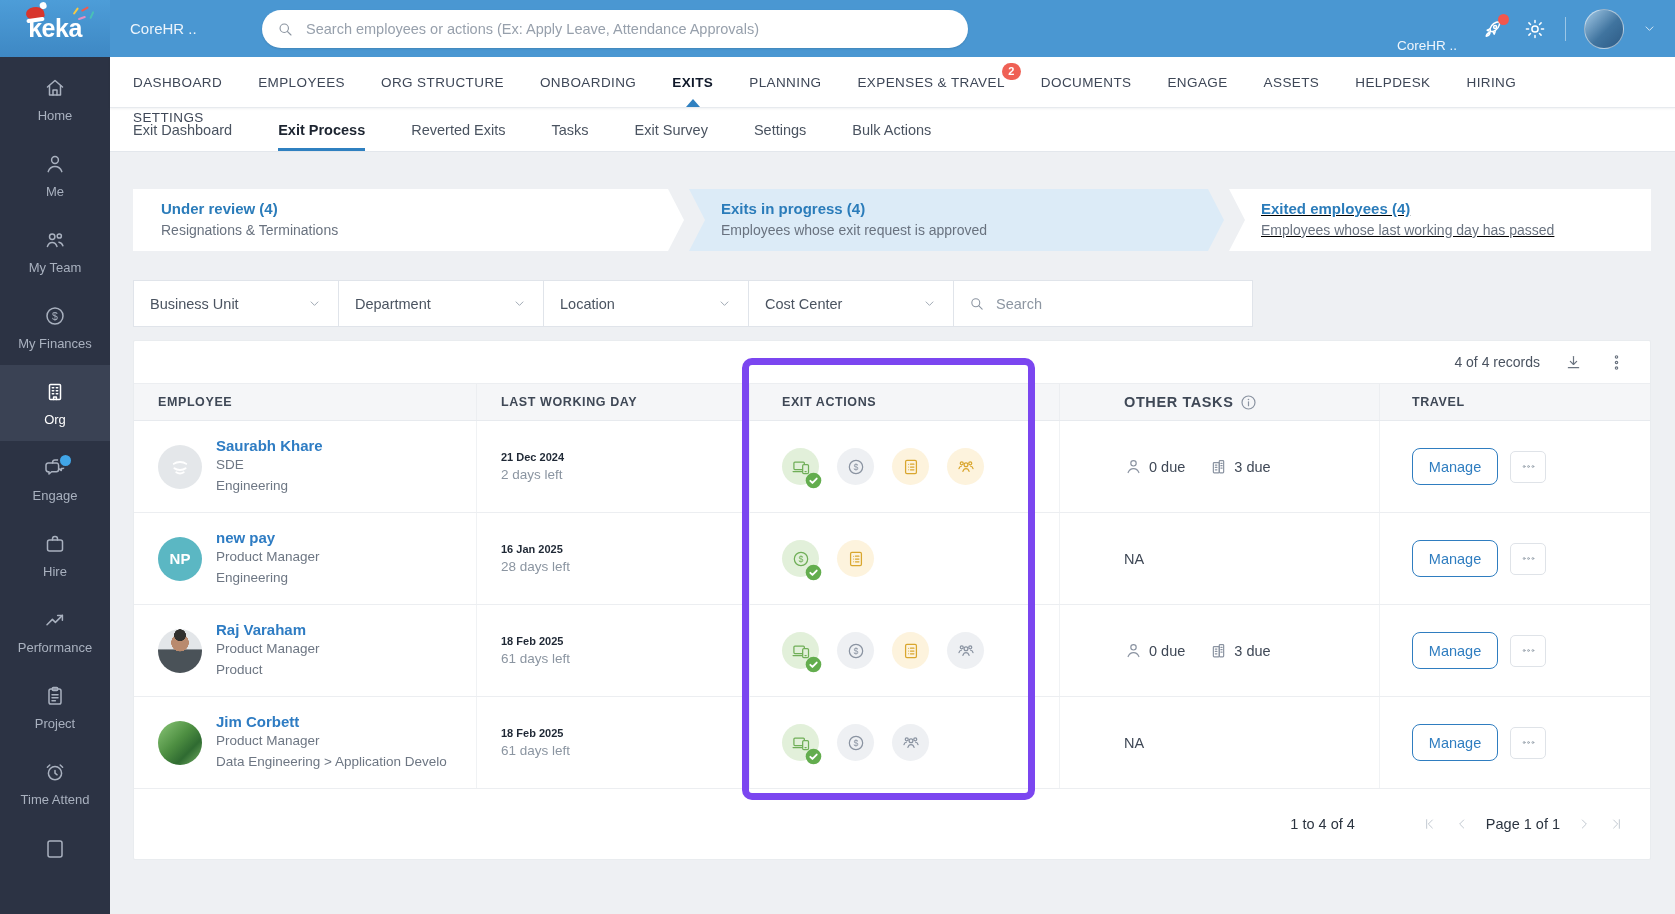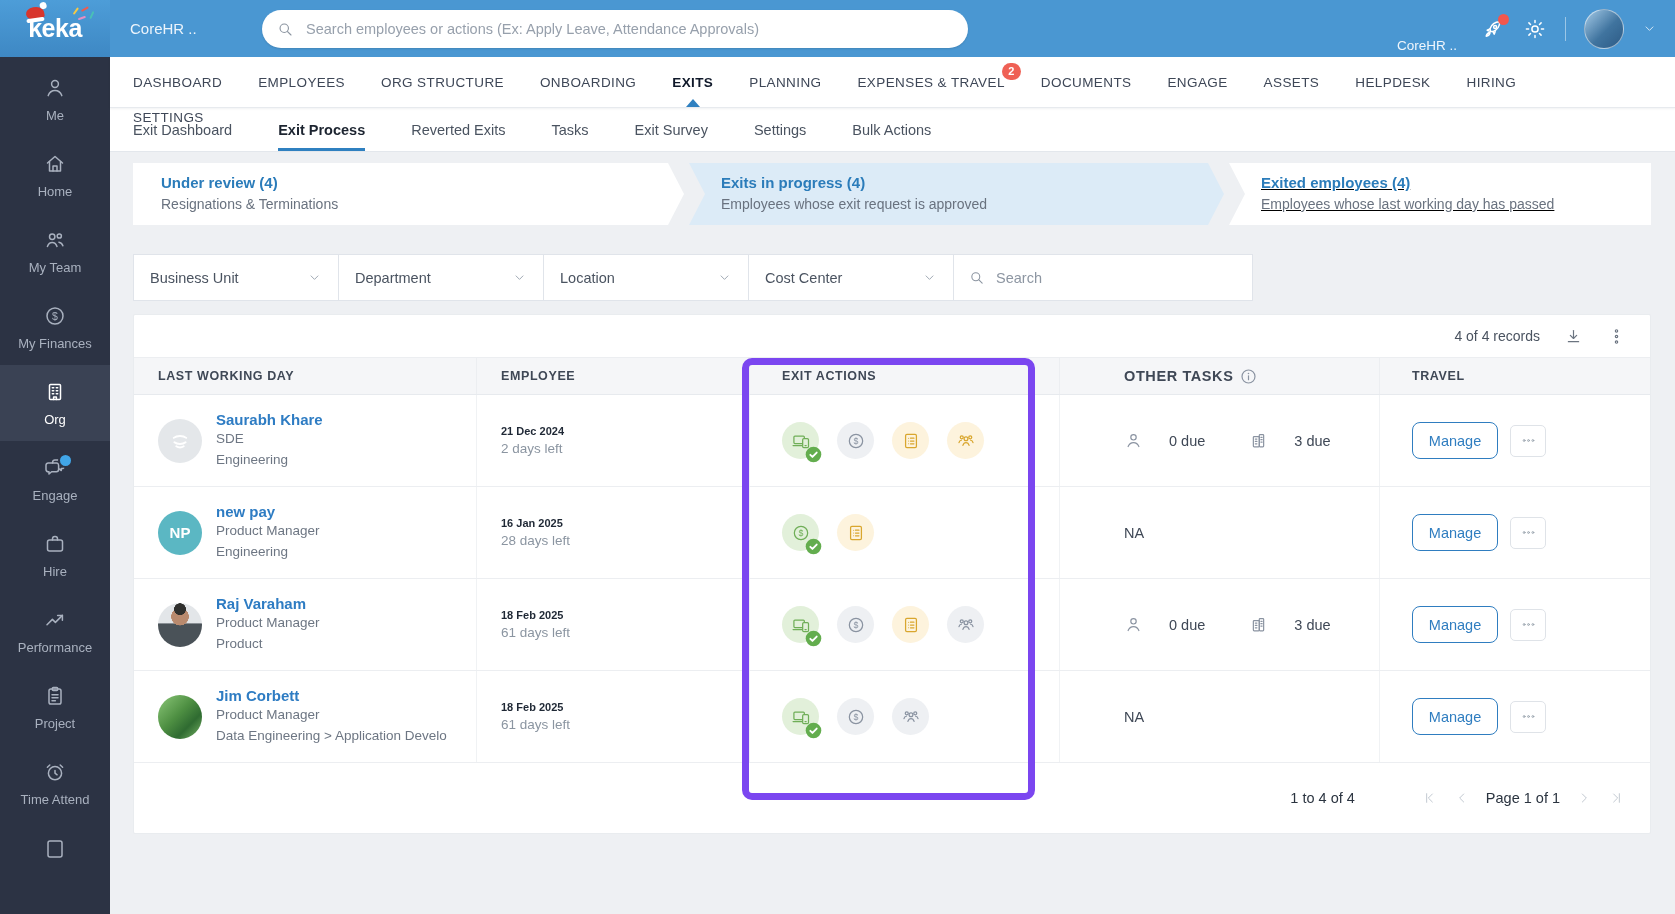--- a/index.html
+++ b/index.html
@@ -49,21 +49,21 @@
   .nav-item{font-size:13.5px;letter-spacing:.4px;color:#3e4757;font-weight:500;height:100%;display:flex;align-items:center;position:relative;white-space:nowrap;cursor:pointer;}
   .nav-item.active{color:#10192a;font-weight:700;}
   .nav-item .tri{position:absolute;bottom:0;left:50%;transform:translateX(-50%);width:0;height:0;border-left:7px solid transparent;border-right:7px solid transparent;border-bottom:8px solid #2f80c0;}
   .nav-badge{position:absolute;top:6px;right:-16px;background:#ef6155;color:#fff;font-size:11px;font-weight:700;padding:1px 6px;border-radius:9px;line-height:1.4;}
   .nav-overflow{position:absolute;left:23px;top:53px;z-index:6;color:#3e4757;font-size:13.5px;letter-spacing:.4px;font-weight:500;cursor:pointer;}
   .subtabs{height:43px;background:#fff;display:flex;align-items:center;padding-left:23px;gap:46px;border-bottom:1px solid #e3e7ec;position:relative;z-index:4;}
   .subtab{font-size:14.5px;color:#4a5360;height:100%;display:flex;align-items:center;position:relative;white-space:nowrap;cursor:pointer;}
   .subtab.active{color:#1c2430;font-weight:700;}
   .subtab.active::after{content:"";position:absolute;bottom:0;left:0;right:0;height:3px;background:#2f80c0;}
 
-  .content{flex:1;padding:11px 24px 0 23px;}
+  .content{flex:1;padding:37px 24px 0 23px;}
 
   
   .status-cards{display:flex;gap:5px;height:62px;margin-bottom:29px;}
   .sc{background:#fff;padding:11px 0 0 28px;box-sizing:border-box;cursor:pointer;}
   .sc.c1{flex:0 0 551px;clip-path:polygon(0 0,calc(100% - 16px) 0,100% 50%,calc(100% - 16px) 100%,0 100%);}
   .sc.c2{flex:0 0 535px;clip-path:polygon(0 0,calc(100% - 16px) 0,100% 50%,calc(100% - 16px) 100%,0 100%,16px 50%);padding-left:32px;}
   .sc.c3{flex:1;clip-path:polygon(0 0,100% 0,100% 100%,0 100%,16px 50%);padding-left:32px;text-decoration:underline;}
   .sc.selected{background:#dcebf7;}
   .sc .sc-title{color:#2b7cba;font-size:15px;font-weight:600;margin-bottom:5px;}
   .sc .sc-desc{color:#69727f;font-size:14px;}
@@ -108,21 +108,21 @@
   .lwd-date{color:#1f2835;font-size:11px;font-weight:600;}
   .lwd-days{color:#8b95a1;font-size:13.5px;}
   .c-exit{padding-left:32px;gap:18px;}
   .chip{width:37px;height:37px;border-radius:50%;display:flex;align-items:center;justify-content:center;position:relative;cursor:pointer;flex:0 0 37px;}
   .chip .ic{width:20px;height:20px;}
   .chip.green{background:#e2f0da;color:#6fae57;--chipbg:#e2f0da;}
   .chip.gray{background:#eef0f3;color:#8a93a1;--chipbg:#eef0f3;}
   .chip.amber{background:#fdf3dd;color:#d9a62e;--chipbg:#fdf3dd;}
   .chip .done-badge{position:absolute;right:-3px;bottom:-4px;width:17px;height:17px;}
   .chip .done-badge .ic{width:17px;height:17px;}
-  .c-other{padding-left:64px;gap:26px;color:#3f4856;font-size:14.5px;}
+  .c-other{padding-left:64px;gap:6px;color:#3f4856;font-size:14.5px;}
   .c-other .ic{width:19px;height:19px;color:#8a93a1;}
   .c-other .gap2{margin-left:18px;}
   .c-actions{padding-left:32px;gap:12px;}
   .manage-btn{height:37px;width:86px;border:1px solid #2f7dc0;color:#2f7dc0;background:#fff;border-radius:8px;font-size:14.5px;cursor:pointer;font-family:"Liberation Sans",sans-serif;}
   .kebab-btn{height:30px;width:34px;border:1px solid #dfe3e8;border-radius:5px;background:#fff;display:flex;align-items:center;justify-content:center;color:#9aa3ae;cursor:pointer;}
   .kebab-btn .ic{width:15px;height:15px;}
   .pagination{height:70px;display:flex;align-items:center;justify-content:flex-end;gap:16px;padding-right:26px;color:#2b3440;font-size:14.5px;}
   .pagination .range{margin-right:51px;}
   .pg-btn{color:#c2c9d1;cursor:pointer;display:flex;}
   .pg-btn .ic{width:16px;height:16px;}
@@ -191,38 +191,38 @@
         </span>
     </div>
   </header>
 
   <div class="body-row">
     <nav class="sidebar" id="sidebar">
         <div class="side-item">
           <span class="iwrap">
             <span class="ic">
               <svg viewBox="0 0 24 24" fill="none" stroke="currentColor" stroke-width="1.5" stroke-linecap="round" stroke-linejoin="round">
-                <circle cx="12" cy="8" r="3.4"></circle>
-                <path d="M5.2 19.6c1.3-3.3 3.8-5 6.8-5s5.5 1.7 6.8 5"></path>
-              </svg>
-            </span>
-          </span>
-          <span class="slabel">Me</span>
-        </div>
-        <div class="side-item">
-          <span class="iwrap">
-            <span class="ic">
-              <svg viewBox="0 0 24 24" fill="none" stroke="currentColor" stroke-width="1.5" stroke-linecap="round" stroke-linejoin="round">
                 <path d="M4.5 11 12 4.5 19.5 11"></path>
                 <path d="M6.5 9.5V19h11V9.5"></path>
                 <path d="M10 19v-5h4v5"></path>
               </svg>
             </span>
           </span>
           <span class="slabel">Home</span>
+        </div>
+        <div class="side-item">
+          <span class="iwrap">
+            <span class="ic">
+              <svg viewBox="0 0 24 24" fill="none" stroke="currentColor" stroke-width="1.5" stroke-linecap="round" stroke-linejoin="round">
+                <circle cx="12" cy="8" r="3.4"></circle>
+                <path d="M5.2 19.6c1.3-3.3 3.8-5 6.8-5s5.5 1.7 6.8 5"></path>
+              </svg>
+            </span>
+          </span>
+          <span class="slabel">Me</span>
         </div>
         <div class="side-item">
           <span class="iwrap">
             <span class="ic">
               <svg viewBox="0 0 24 24" fill="none" stroke="currentColor" stroke-width="1.5" stroke-linecap="round" stroke-linejoin="round">
                 <circle cx="9.2" cy="8.8" r="2.7"></circle>
                 <path d="M4.4 18.4c1-2.6 2.8-3.9 4.8-3.9s3.8 1.3 4.8 3.9"></path>
                 <circle cx="16.3" cy="8" r="2.1"></circle>
                 <path d="M15.9 14.2c1.9.2 3.3 1.4 4 3.6"></path>
               </svg>
@@ -462,25 +462,25 @@
               </span>
             <span class="ic" id="kebabVIcon">
                 <svg viewBox="0 0 24 24" fill="none" stroke="currentColor" stroke-width="1.5" stroke-linecap="round" stroke-linejoin="round">
                   <circle cx="12" cy="5" r="1.5"></circle>
                   <circle cx="12" cy="12" r="1.5"></circle>
                   <circle cx="12" cy="19" r="1.5"></circle>
                 </svg>
               </span>
           </div>
           <div class="grid t-header" id="thead">
+              <div class="th c-emp">
+                <span>EMPLOYEE</span>
+              </div>
               <div class="th c-lwd">
                 <span>LAST WORKING DAY</span>
-              </div>
-              <div class="th c-emp">
-                <span>EMPLOYEE</span>
               </div>
               <div class="th c-exit">
                 <span>EXIT ACTIONS</span>
               </div>
               <div class="th c-other">
                 <span>OTHER TASKS</span>
                 <span class="ic">
                   <svg viewBox="0 0 24 24" fill="none" stroke="currentColor" stroke-width="1.5" stroke-linecap="round" stroke-linejoin="round">
                     <circle cx="12" cy="12" r="8.2"></circle>
                     <path d="M12 11.2V16"></path>

